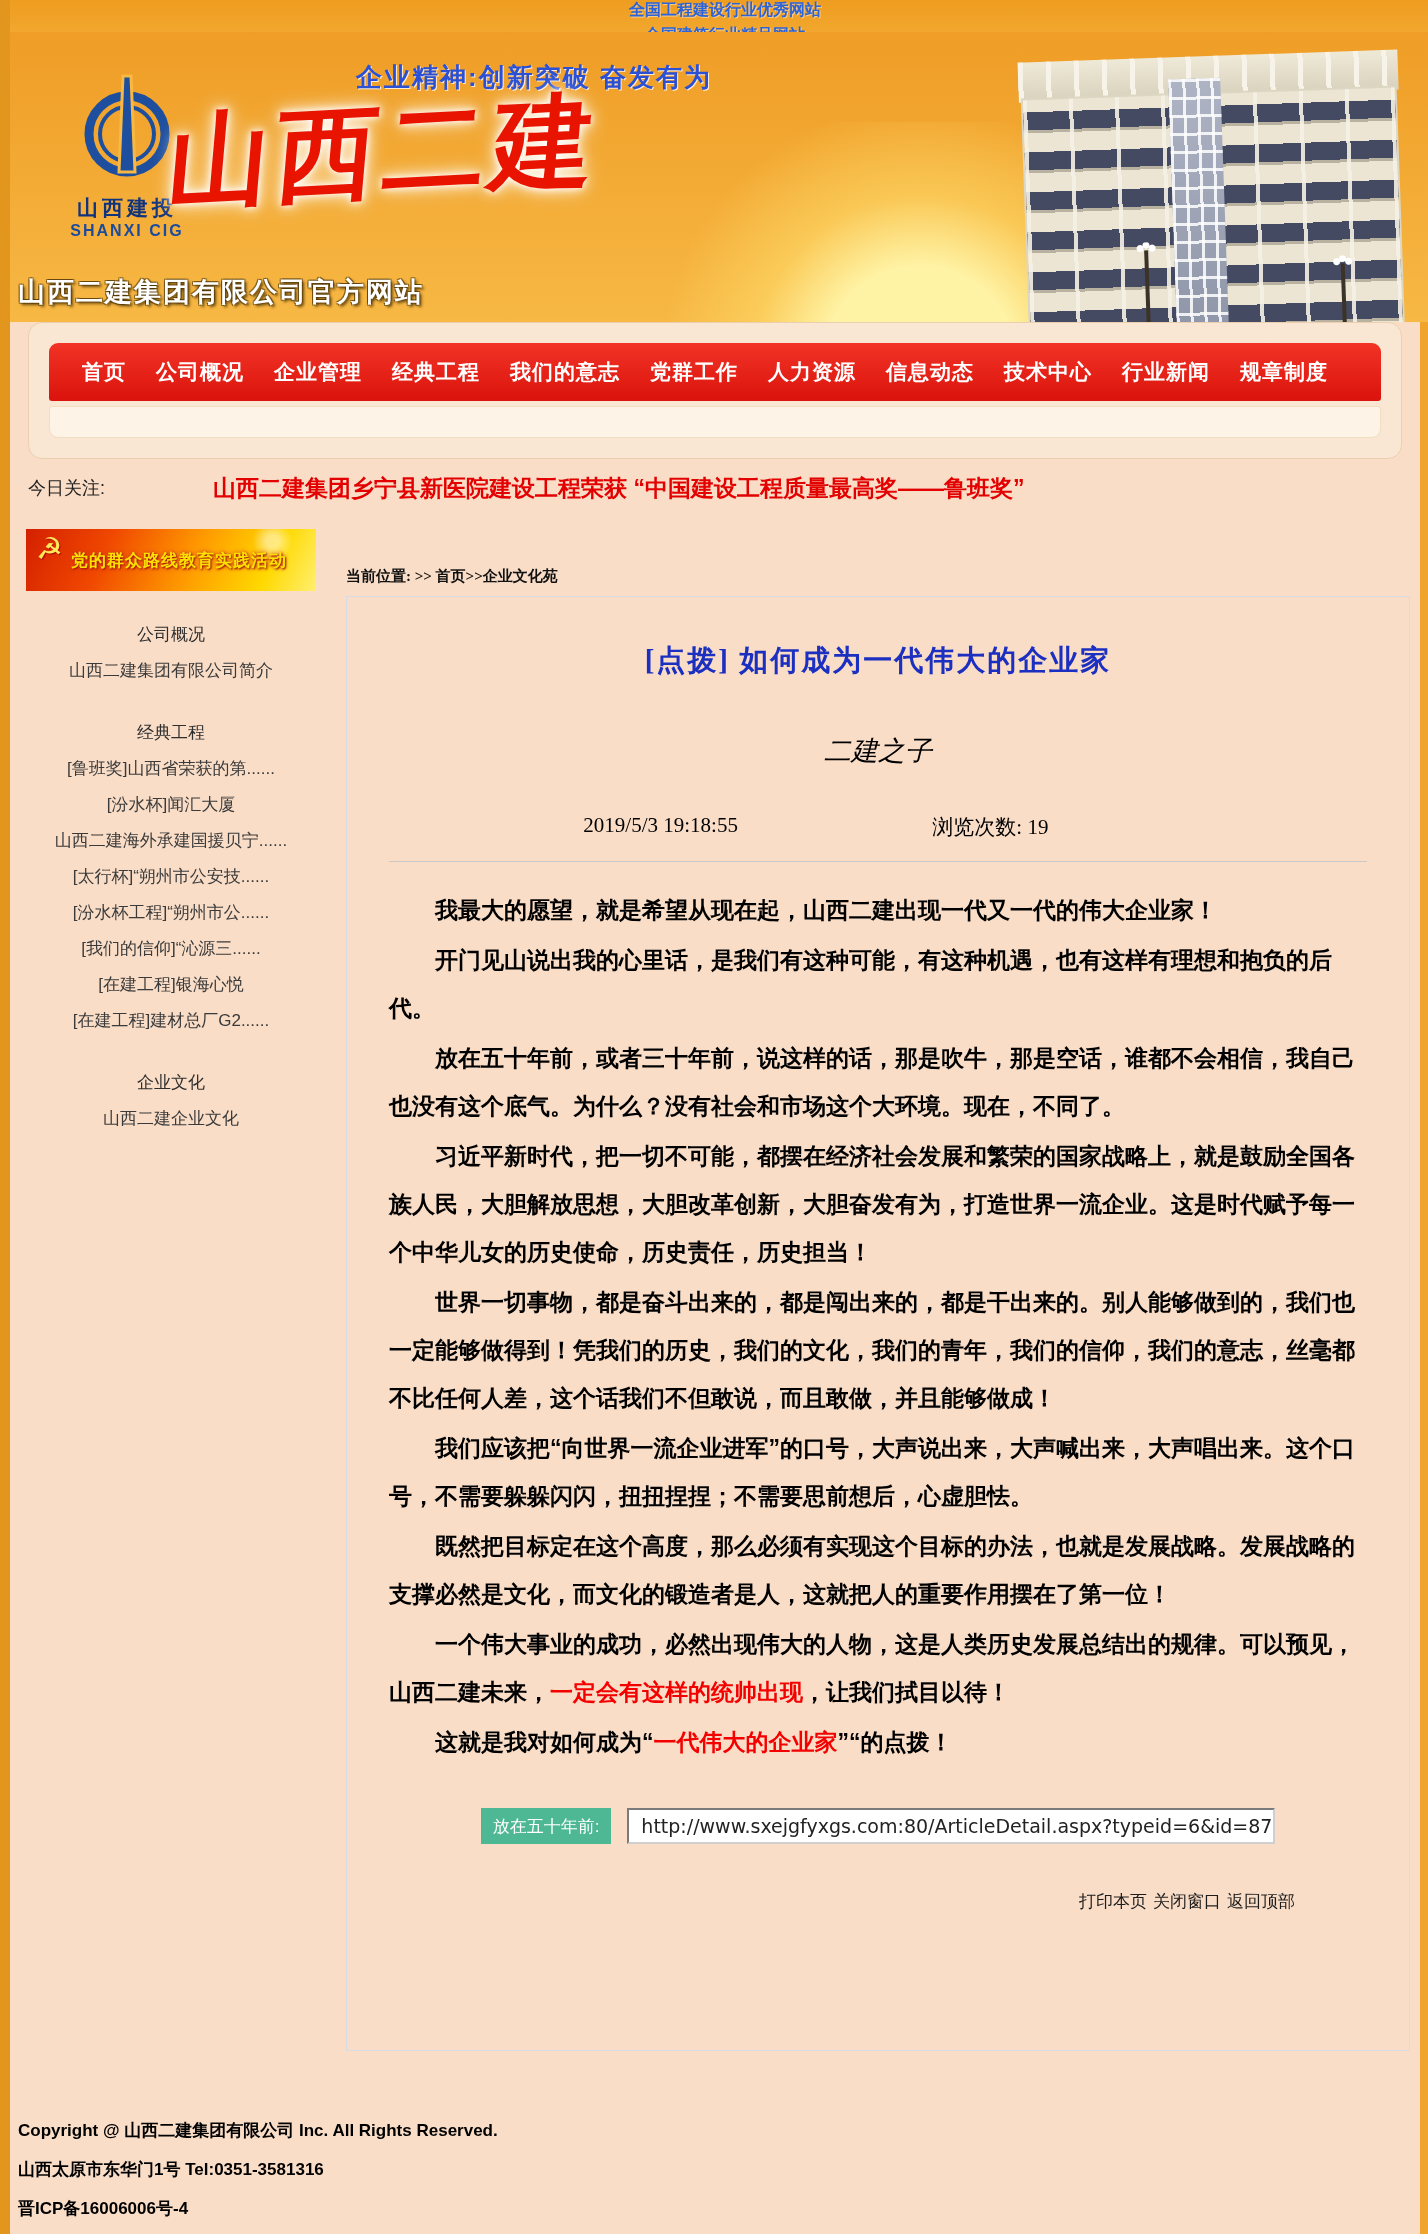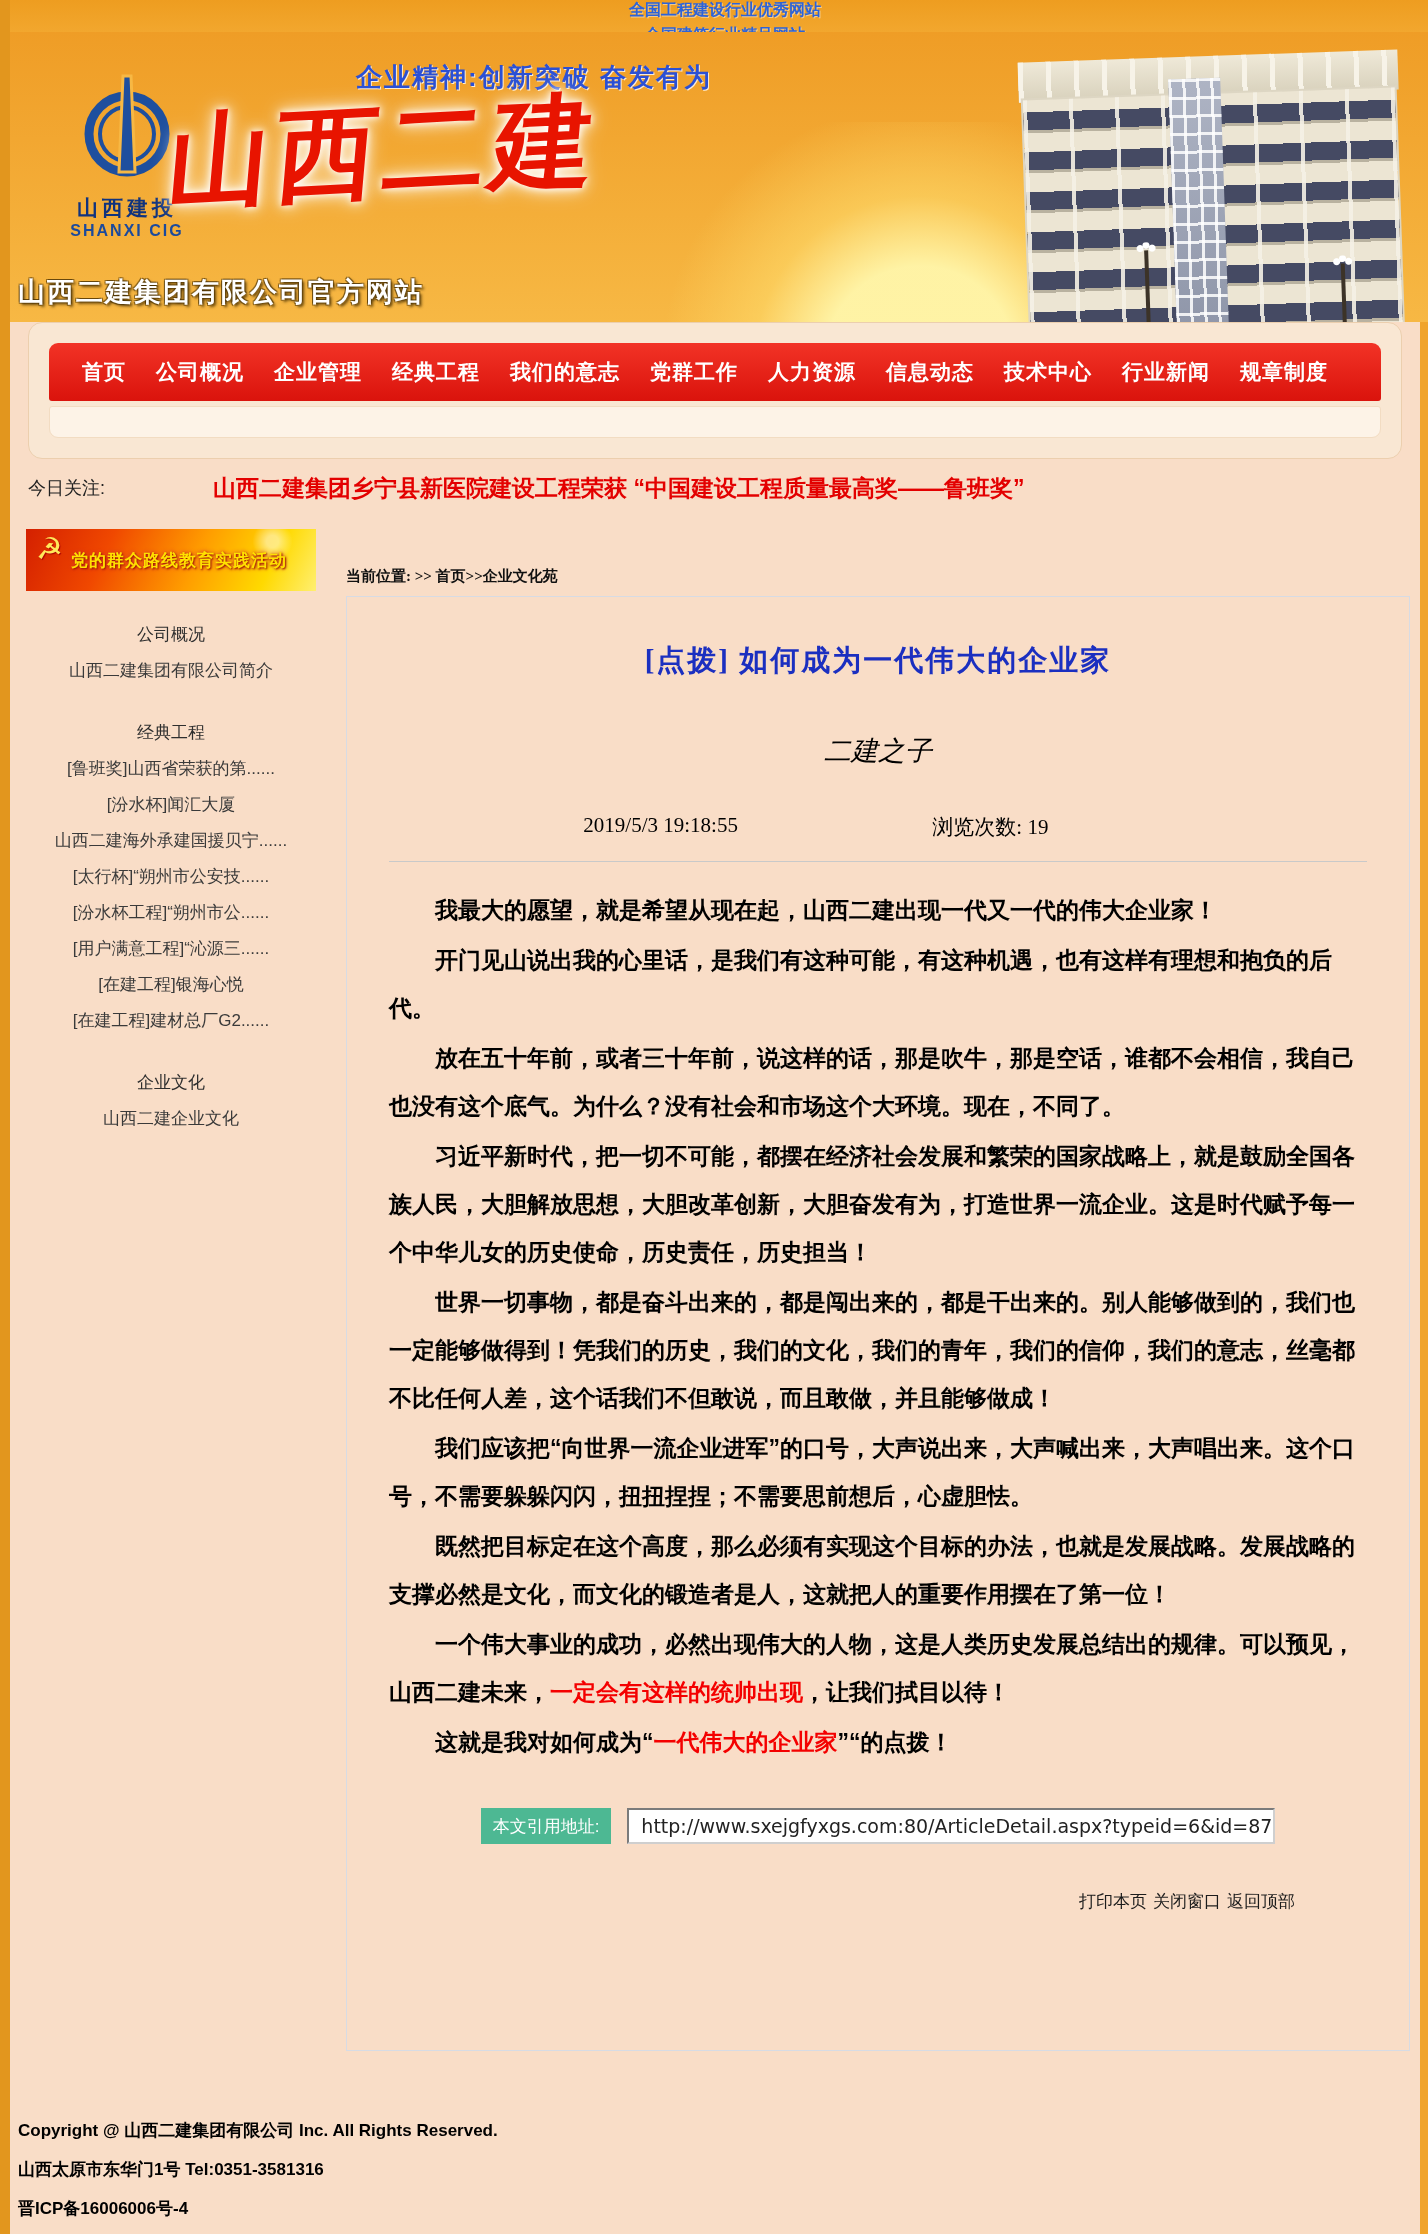--- a/index.html
+++ b/index.html
@@ -208,21 +208,21 @@
             <div class="side-title">公司概况</div>
             <div class="side-item">山西二建集团有限公司简介</div>
           </div>
           <div class="side-section">
             <div class="side-title">经典工程</div>
             <div class="side-item">[鲁班奖]山西省荣获的第......</div>
             <div class="side-item">[汾水杯]闻汇大厦</div>
             <div class="side-item">山西二建海外承建国援贝宁......</div>
             <div class="side-item">[太行杯]“朔州市公安技......</div>
             <div class="side-item">[汾水杯工程]“朔州市公......</div>
-            <div class="side-item">[用户满意工程]“沁源三......</div>
+            <div class="side-item">[我们的信仰]“沁源三......</div>
             <div class="side-item">[在建工程]银海心悦</div>
             <div class="side-item">[在建工程]建材总厂G2......</div>
           </div>
           <div class="side-section">
             <div class="side-title">企业文化</div>
             <div class="side-item">山西二建企业文化</div>
           </div>
         </div>
     </div>
 
@@ -246,21 +246,21 @@
             <p><span class="seg">放在五十年前，或者三十年前，说这样的话，那是吹牛，那是空话，谁都不会相信，我自己也没有这个底气。为什么？没有社会和市场这个大环境。现在，不同了。</span></p>
             <p><span class="seg">习近平新时代，把一切不可能，都摆在经济社会发展和繁荣的国家战略上，就是鼓励全国各族人民，大胆解放思想，大胆改革创新，大胆奋发有为，打造世界一流企业。这是时代赋予每一个中华儿女的历史使命，历史责任，历史担当！</span></p>
             <p><span class="seg">世界一切事物，都是奋斗出来的，都是闯出来的，都是干出来的。别人能够做到的，我们也一定能够做得到！凭我们的历史，我们的文化，我们的青年，我们的信仰，我们的意志，丝毫都不比任何人差，这个话我们不但敢说，而且敢做，并且能够做成！</span></p>
             <p><span class="seg">我们应该把“向世界一流企业进军”的口号，大声说出来，大声喊出来，大声唱出来。这个口号，不需要躲躲闪闪，扭扭捏捏；不需要思前想后，心虚胆怯。</span></p>
             <p><span class="seg">既然把目标定在这个高度，那么必须有实现这个目标的办法，也就是发展战略。发展战略的支撑必然是文化，而文化的锻造者是人，这就把人的重要作用摆在了第一位！</span></p>
             <p><span class="seg">一个伟大事业的成功，必然出现伟大的人物，这是人类历史发展总结出的规律。可以预见，山西二建未来，</span><span class="seg-red">一定会有这样的统帅出现</span><span class="seg">，让我们拭目以待！</span></p>
             <p><span class="seg">这就是我对如何成为“</span><span class="seg-red">一代伟大的企业家</span><span class="seg">”“的点拨！</span></p>
           </div>
 
         <div class="cite-row">
-          <div class="cite-label">本文引用地址:</div>
+          <div class="cite-label">放在五十年前:</div>
           <div class="cite-url">http://www.sxejgfyxgs.com:80/ArticleDetail.aspx?typeid=6&amp;id=87189</div>
         </div>
 
         <div class="actions" id="actions"><span class="action-link">打印本页</span><span class="action-link">关闭窗口</span><span class="action-link">返回顶部</span></div>
       </div>
     </div>
   </div>
 
   <div class="footer" id="footer-lines">
       <div class="footer-line">Copyright @ 山西二建集团有限公司 Inc. All Rights Reserved.</div>

